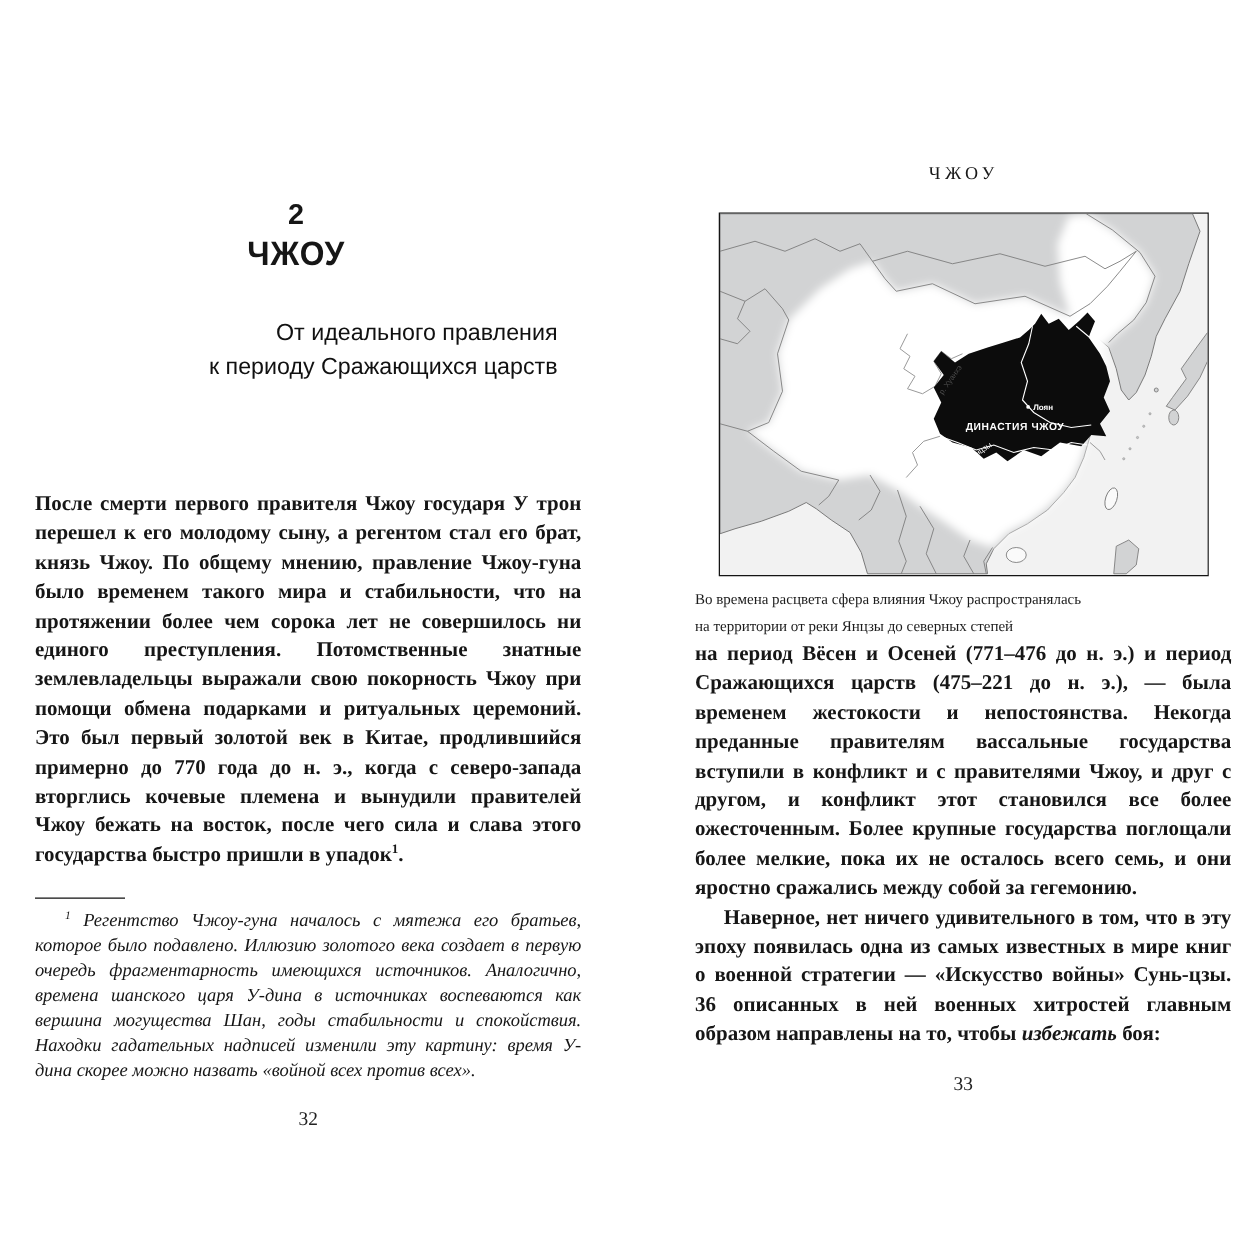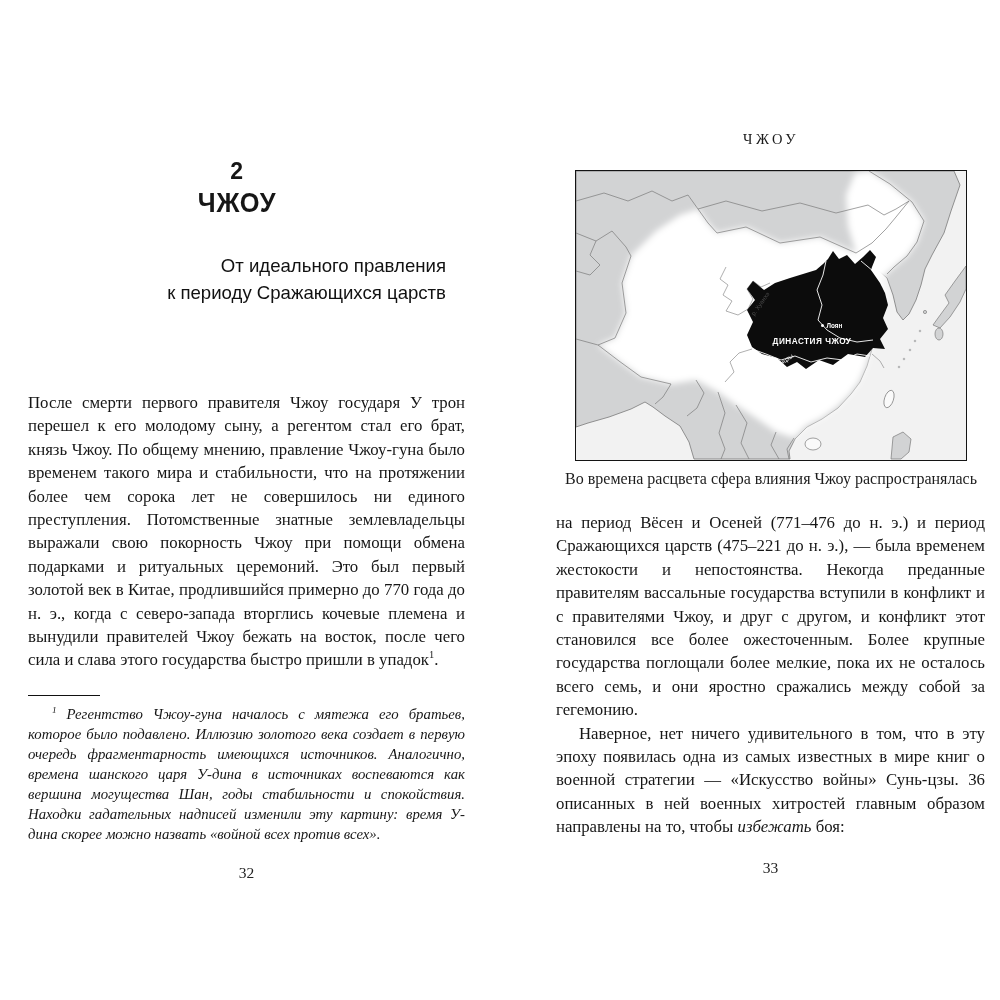--- a/index.html
+++ b/index.html
@@ -9,32 +9,32 @@
     -webkit-hyphens:auto;hyphens:auto;
   }
   .abs{position:absolute;}
   
   .chapter-head{left:28px;top:158px;width:418px;text-align:center;font-family:"Liberation Sans",sans-serif;}
   .ch-num{font-weight:bold;font-size:23px;line-height:26px;letter-spacing:.5px;}
   .ch-title{font-weight:bold;font-size:27px;line-height:30px;letter-spacing:.8px;margin-top:4px;transform:scaleX(.94);}
   .ch-sub{left:28px;top:252px;width:418px;text-align:right;font-family:"Liberation Sans",sans-serif;
           font-size:18.6px;line-height:27px;color:#111;}
   .leftcol{left:28px;top:391px;width:437px;}
-  .body-text{font-size:16.8px;line-height:23.4px;text-align:justify;margin:0;}
+  .body-text{font-size:16.8px;line-height:23.4px;text-align:justify;margin:0;font-weight:bold;}
   .para-gap{margin-bottom:23px;}
   .footnote{margin-top:14px;font-size:14.8px;line-height:20px;text-align:justify;}
   .footnote-rule{width:72px;border:0;border-top:1.4px solid #111;margin:0 0 8px 0;}
   .footnote p{margin:0;text-indent:24px;font-style:italic;}
   sup{font-size:.62em;line-height:0;vertical-align:super;}
   .pagenum{margin-top:20px;text-align:center;font-size:15.5px;color:#222;}
   
   .running-head{left:556px;top:131px;width:430px;text-align:center;font-size:14.5px;letter-spacing:3.5px;color:#1a1a1a;}
   .map-wrap{left:575px;top:170px;width:390px;height:289px;border:1.5px solid #141414;box-sizing:content-box;background:#f2f2f2;}
   .map-wrap svg{display:block;width:390px;height:289px;}
-  .map-caption{left:556px;top:468px;width:430px;text-align:center;font-size:16px;line-height:22px;color:#1d1d1d;}
+  .map-caption{left:556px;top:468px;width:430px;text-align:left;font-size:12px;line-height:22px;color:#1d1d1d;}
   .rightcol{left:556px;top:511px;width:429px;}
   .rightcol .indent{text-indent:23px;}
   .quote{margin:14px 6px 0 29px;font-size:15.2px;line-height:21.6px;text-align:justify;}
   .map-label{font-family:"Liberation Sans",sans-serif;}
 </style>
 </head>
 <body>
 
 <div>
 
@@ -127,20 +127,21 @@
         <text class="map-label" x="186" y="134" transform="rotate(-55 186 134)" font-size="6.2" fill="#4a4a4a" text-anchor="middle">р. Хуанхэ</text>
         <text class="map-label" x="207" y="193" transform="rotate(-33 207 193)" font-size="6.2" fill="#ffffff" text-anchor="middle">р. Янцзы</text>
         <circle cx="246.5" cy="154.5" r="1.5" fill="#ffffff"></circle>
         <text class="map-label" x="250.5" y="157" font-size="6.4" font-weight="bold" fill="#ffffff">Лоян</text>
         <text class="map-label" x="236" y="173" font-size="8.2" font-weight="bold" letter-spacing="0.5" fill="#ffffff" text-anchor="middle">ДИНАСТИЯ ЧЖОУ</text>
       </svg>
     </div>
 
     <div class="abs map-caption">
       <span>Во времена расцвета сфера влияния Чжоу распространялась</span><br>
+      <span>на территории от реки Янцзы до северных степей</span>
     </div>
 
     <div class="abs rightcol">
       <p class="body-text">на период Вёсен и Осеней (771–476 до н. э.) и период Сражающихся царств (475–221 до н. э.), — была временем жестокости и непостоянства. Некогда преданные правителям вассальные государства вступили в конфликт и с правителями Чжоу, и друг с другом, и конфликт этот становился все более ожесточенным. Более крупные государства поглощали более мелкие, пока их не осталось всего семь, и они яростно сражались между собой за гегемонию.</p>
       <p class="body-text indent"><span>Наверное, нет ничего удивительного в том, что в эту эпоху появилась одна из самых известных в мире книг о военной стратегии — «Искусство войны» Сунь-цзы. 36 описанных в ней военных хитростей главным образом направлены на то, чтобы </span><i>избежать</i><span> боя:</span></p>
       <div class="pagenum">33</div>
     </div>
   </section>
 
 </div>

